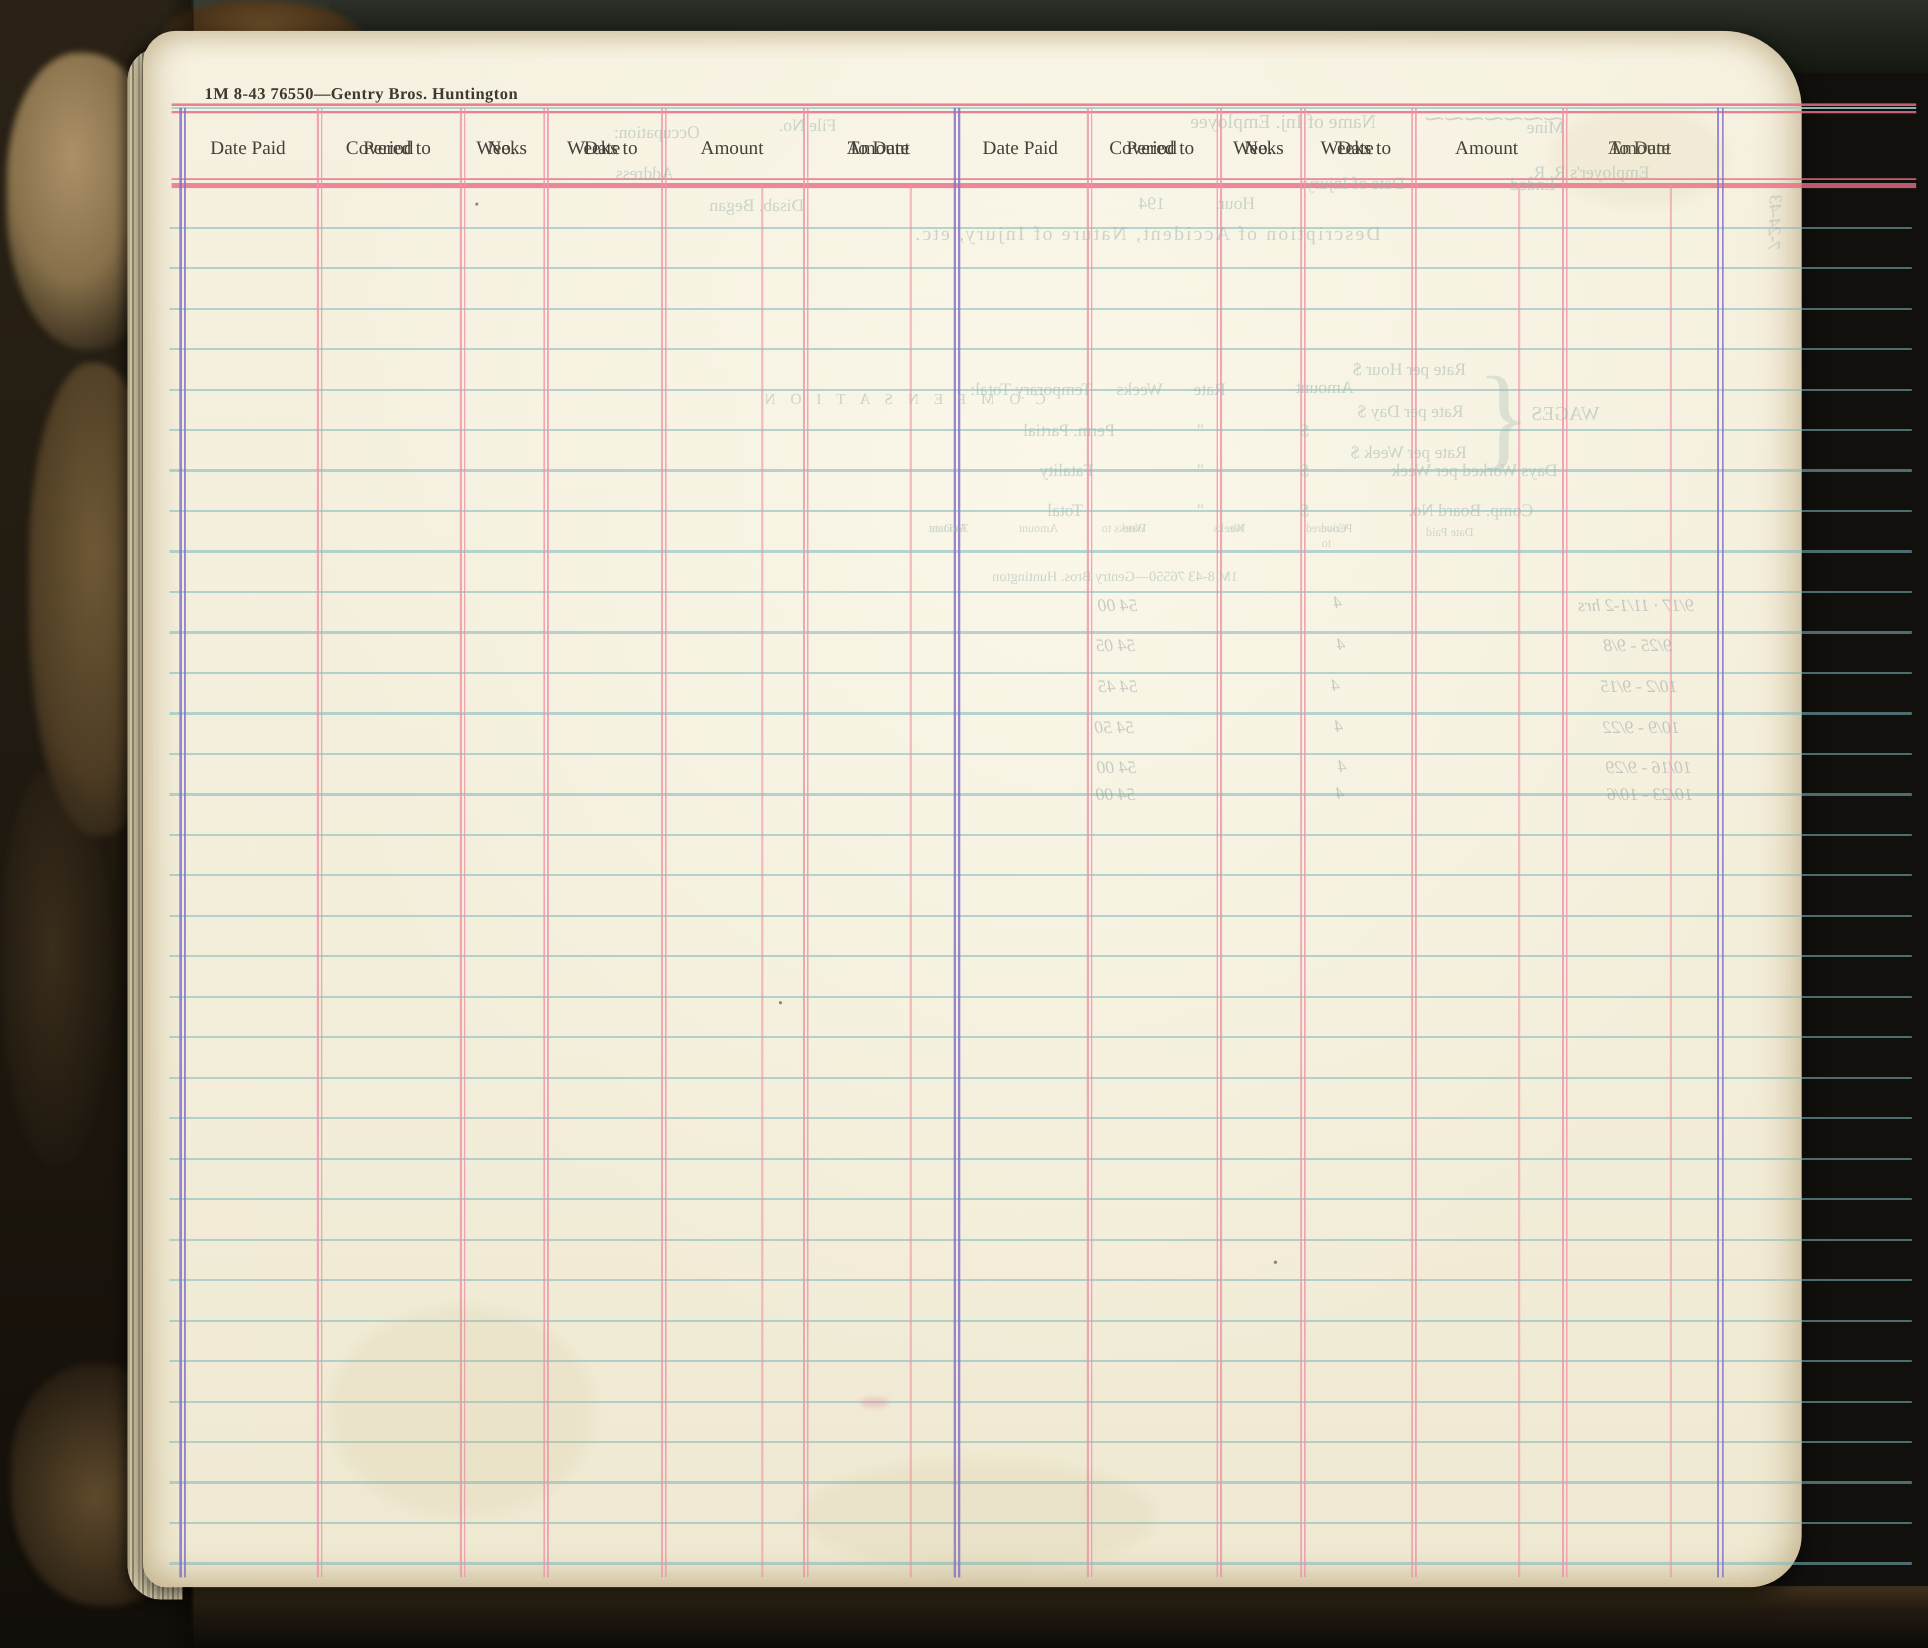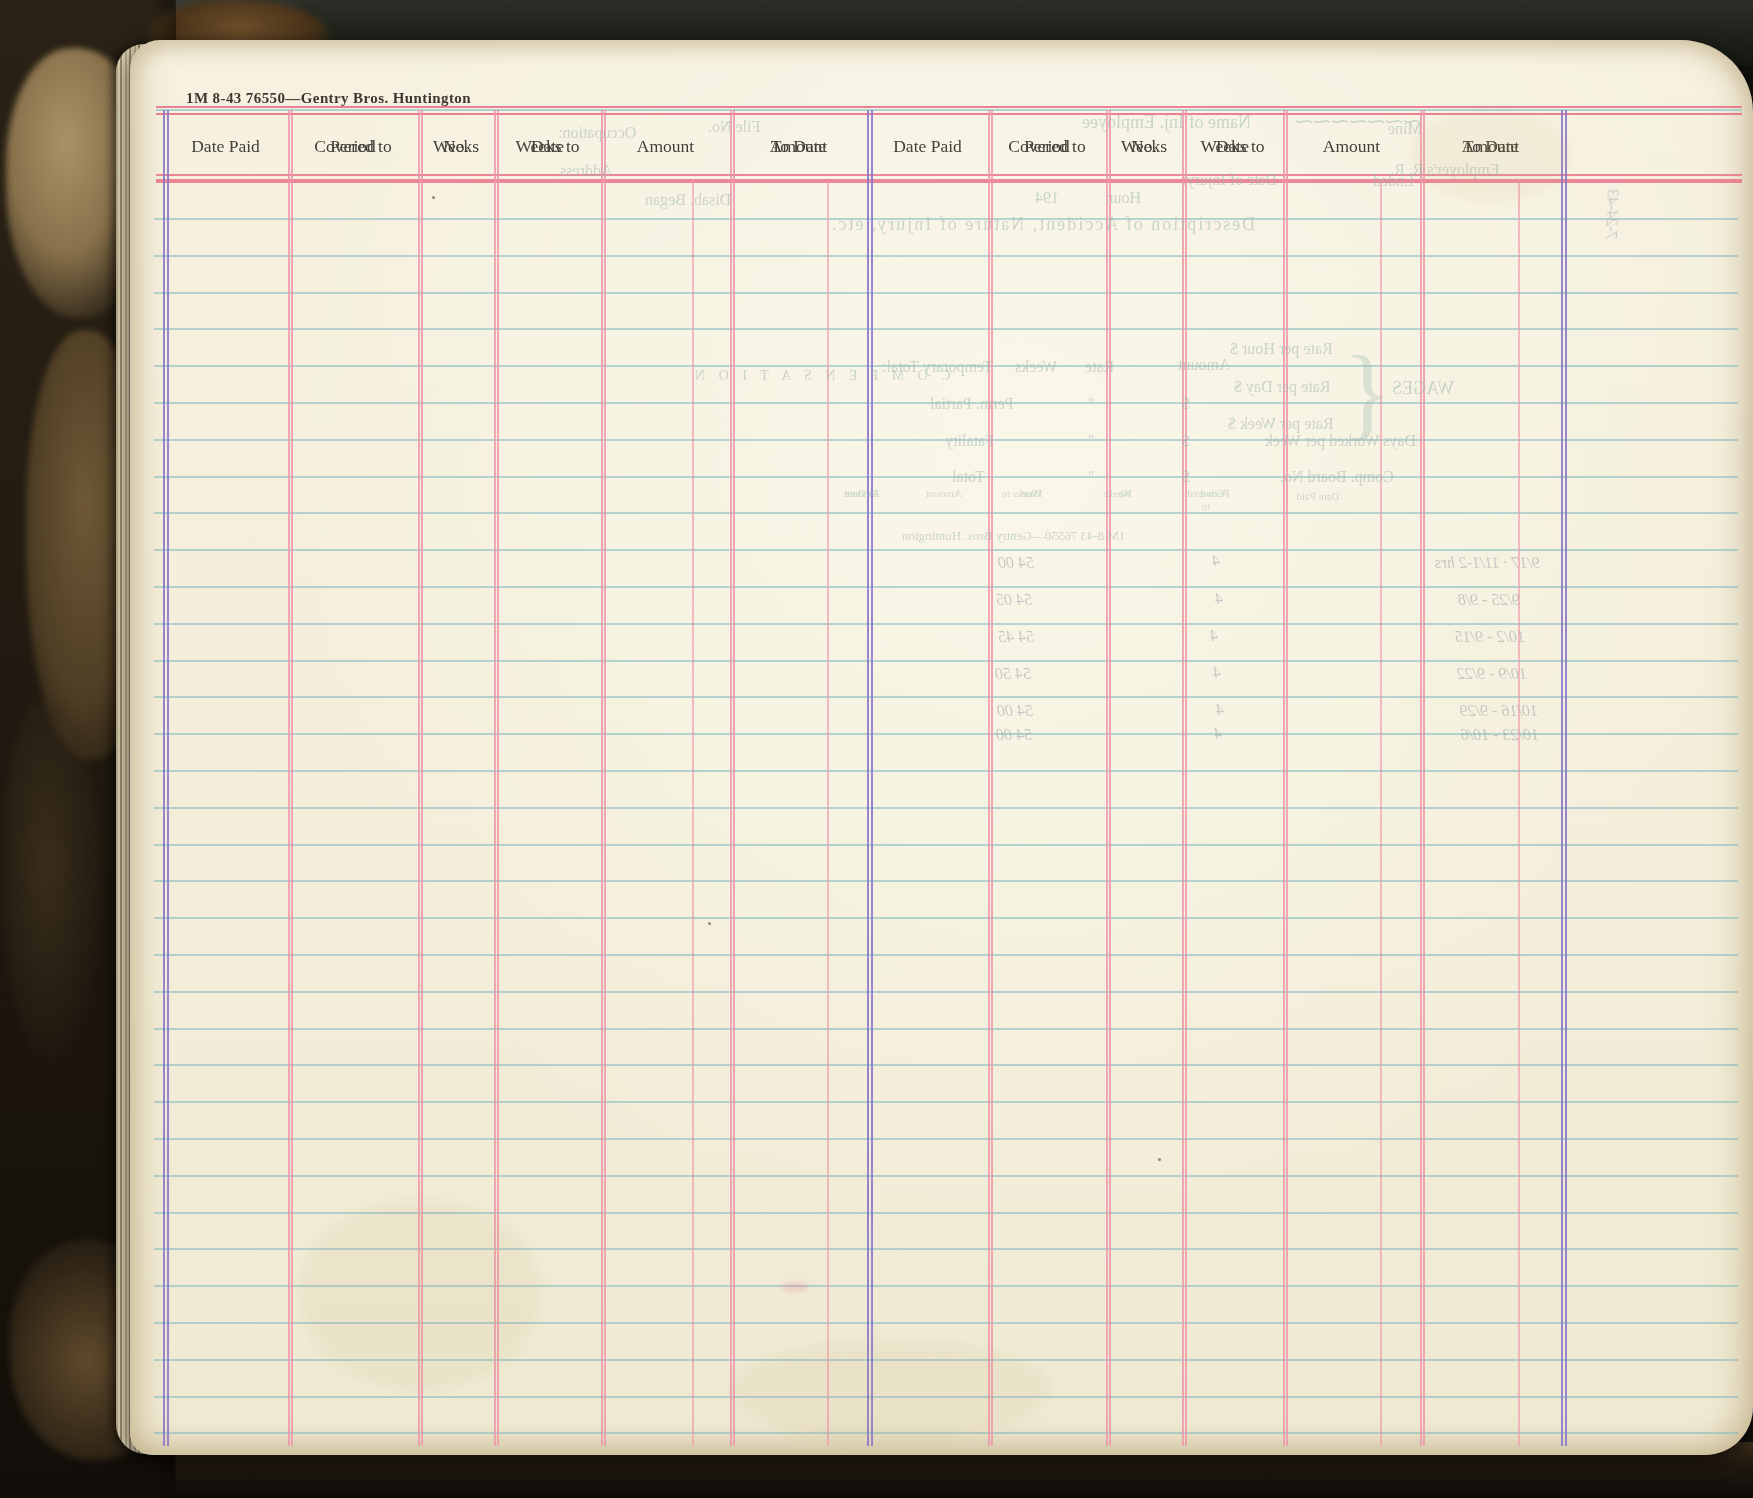--- a/index.html
+++ b/index.html
@@ -31,21 +31,21 @@
   .spine-shadow{position:absolute;left:150px;top:0;width:26px;height:1498px;
     background:linear-gradient(90deg,rgba(10,8,5,.0),rgba(10,8,5,.55));}
 
   
   .page-stack{position:absolute;left:116px;top:44px;width:50px;height:1410px;
     border-radius:28px 0 0 30px;
     background:repeating-linear-gradient(90deg,#b9ad8d 0 2px,#ded3b5 2px 4px,#998c6b 4px 6px,#d9cfb1 6px 9px);
     box-shadow:-4px 0 10px rgba(0,0,0,.5);}
 
   
-  .page{position:absolute;left:130px;top:40px;width:1623px;height:1415px;
+  .page{position:absolute;left:130px;top:28px;width:1508px;height:1415px;
     border-radius:30px 72px 48px 22px;
     background:
       radial-gradient(ellipse at 55% 30%,rgba(255,253,242,.55) 0%,rgba(255,253,242,0) 60%),
       linear-gradient(180deg,#f6f1e0 0%,#f3eeda 60%,#efe9d2 100%);
     box-shadow:0 6px 20px rgba(0,0,0,.65),
       inset 16px 0 26px rgba(150,118,60,.20),
       inset -16px 0 30px rgba(140,110,55,.22),
       inset 0 -14px 26px rgba(150,120,60,.16),
       inset 0 10px 16px rgba(160,130,70,.10);}
   .page *{position:absolute;}

